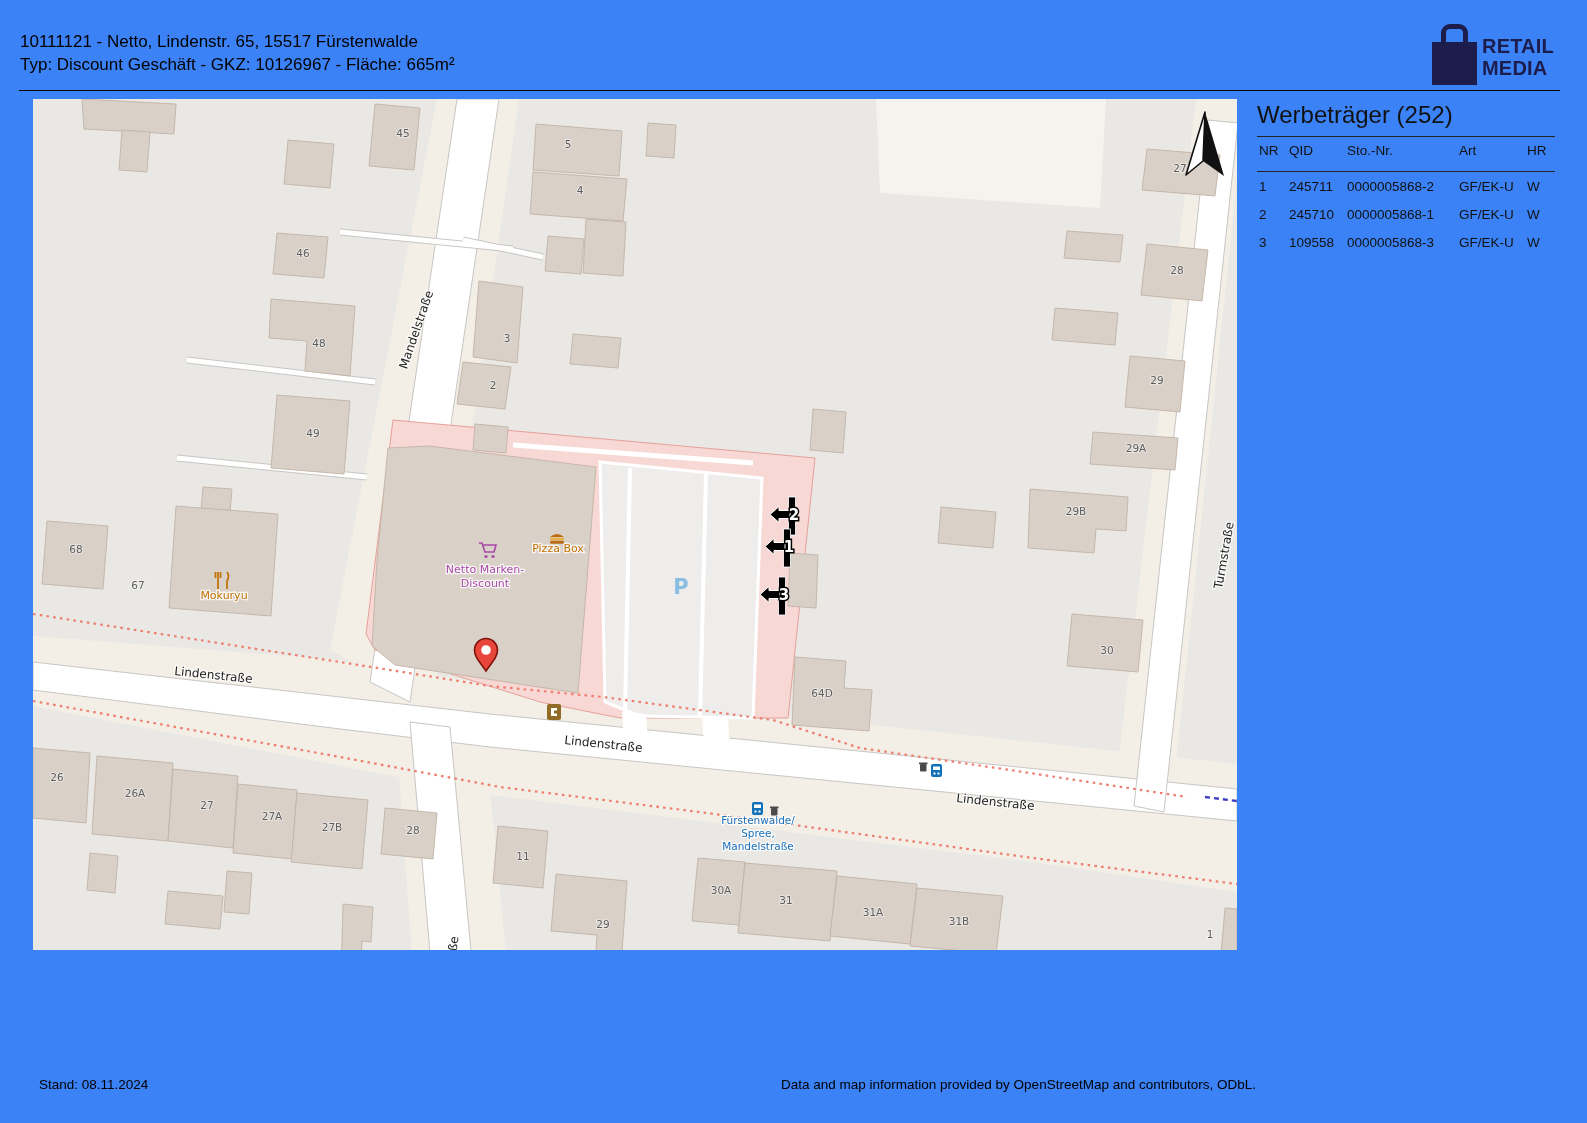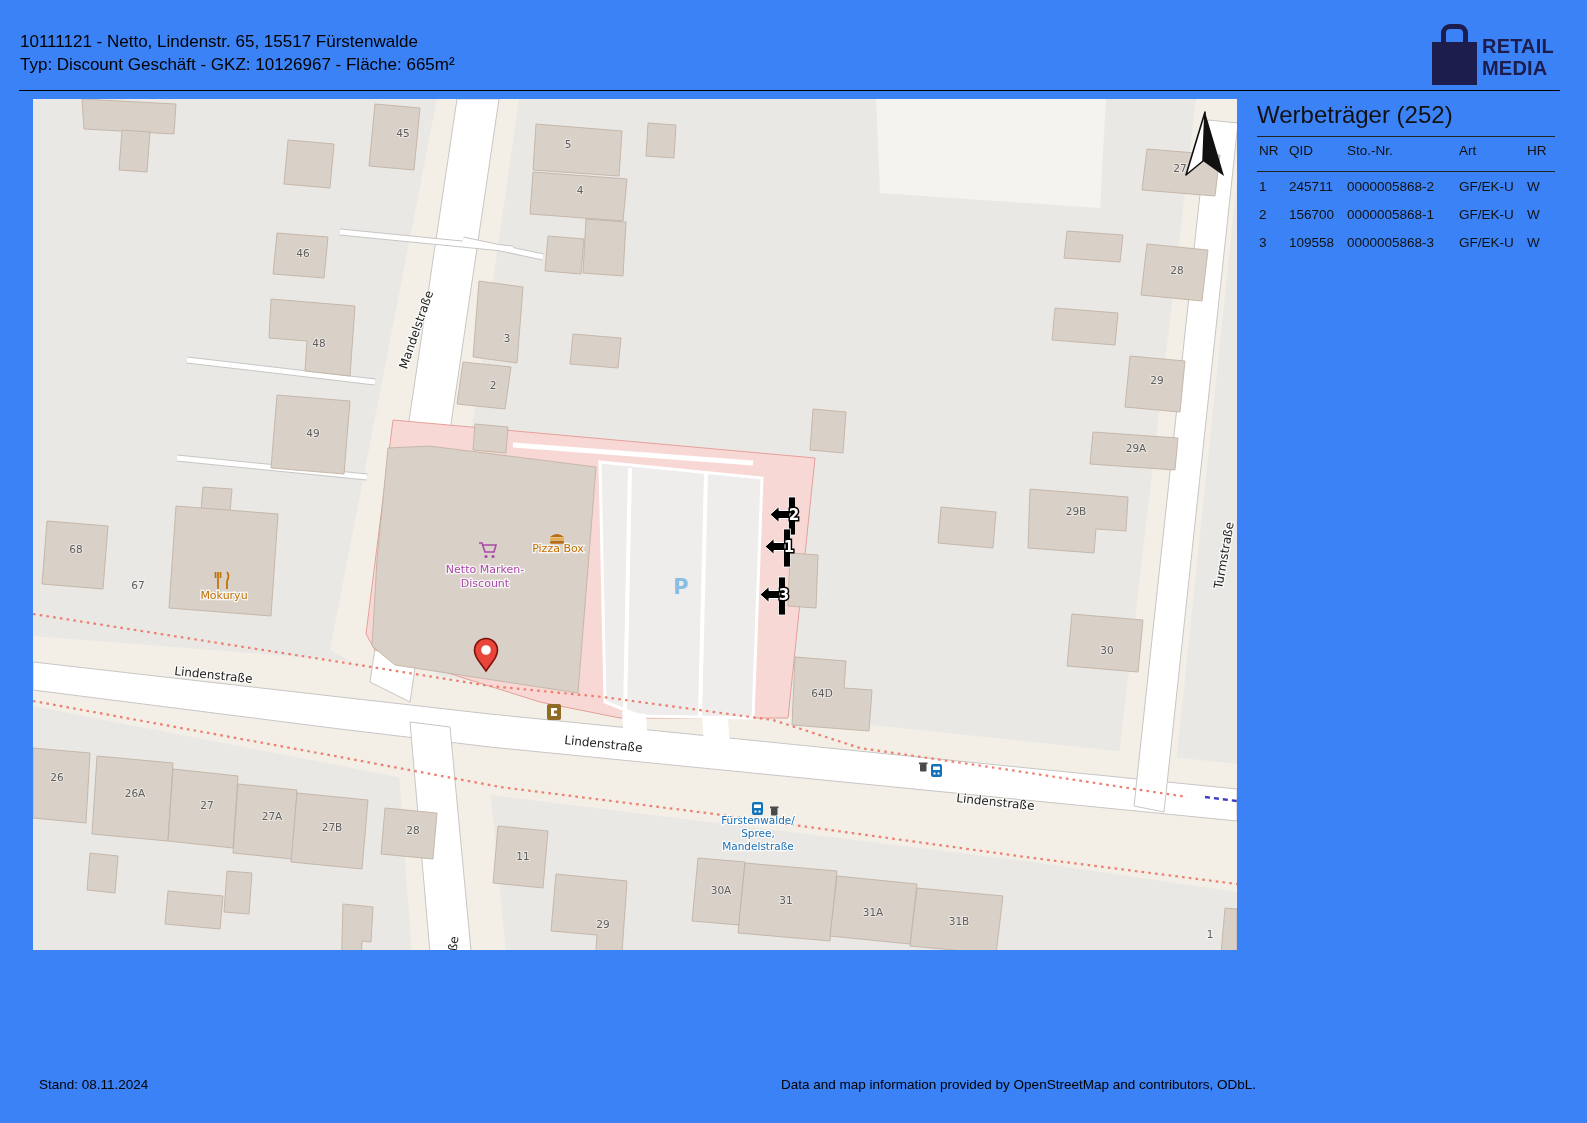--- a/index.html
+++ b/index.html
@@ -315,21 +315,21 @@
     <div class="tbody" id="tbody">
         <div class="trow">
           <span class="tcell">1</span>
           <span class="tcell">245711</span>
           <span class="tcell">0000005868-2</span>
           <span class="tcell">GF/EK-U</span>
           <span class="tcell">W</span>
         </div>
         <div class="trow">
           <span class="tcell">2</span>
-          <span class="tcell">156700</span>
+          <span class="tcell">245710</span>
           <span class="tcell">0000005868-1</span>
           <span class="tcell">GF/EK-U</span>
           <span class="tcell">W</span>
         </div>
         <div class="trow">
           <span class="tcell">3</span>
           <span class="tcell">109558</span>
           <span class="tcell">0000005868-3</span>
           <span class="tcell">GF/EK-U</span>
           <span class="tcell">W</span>

